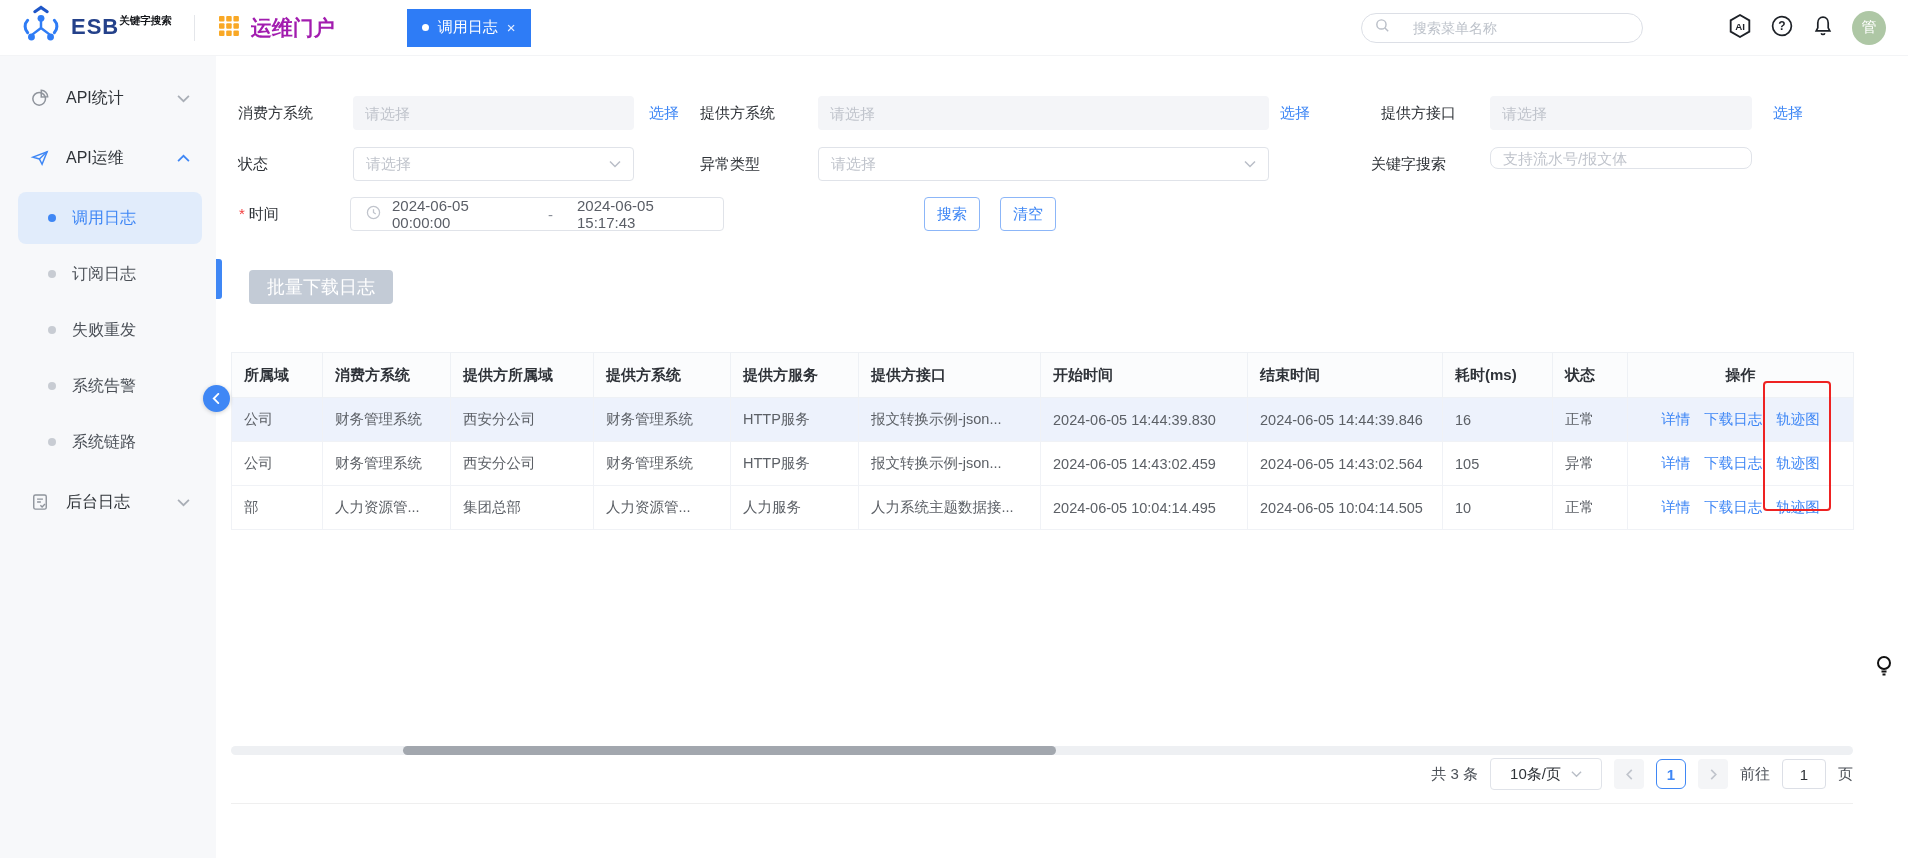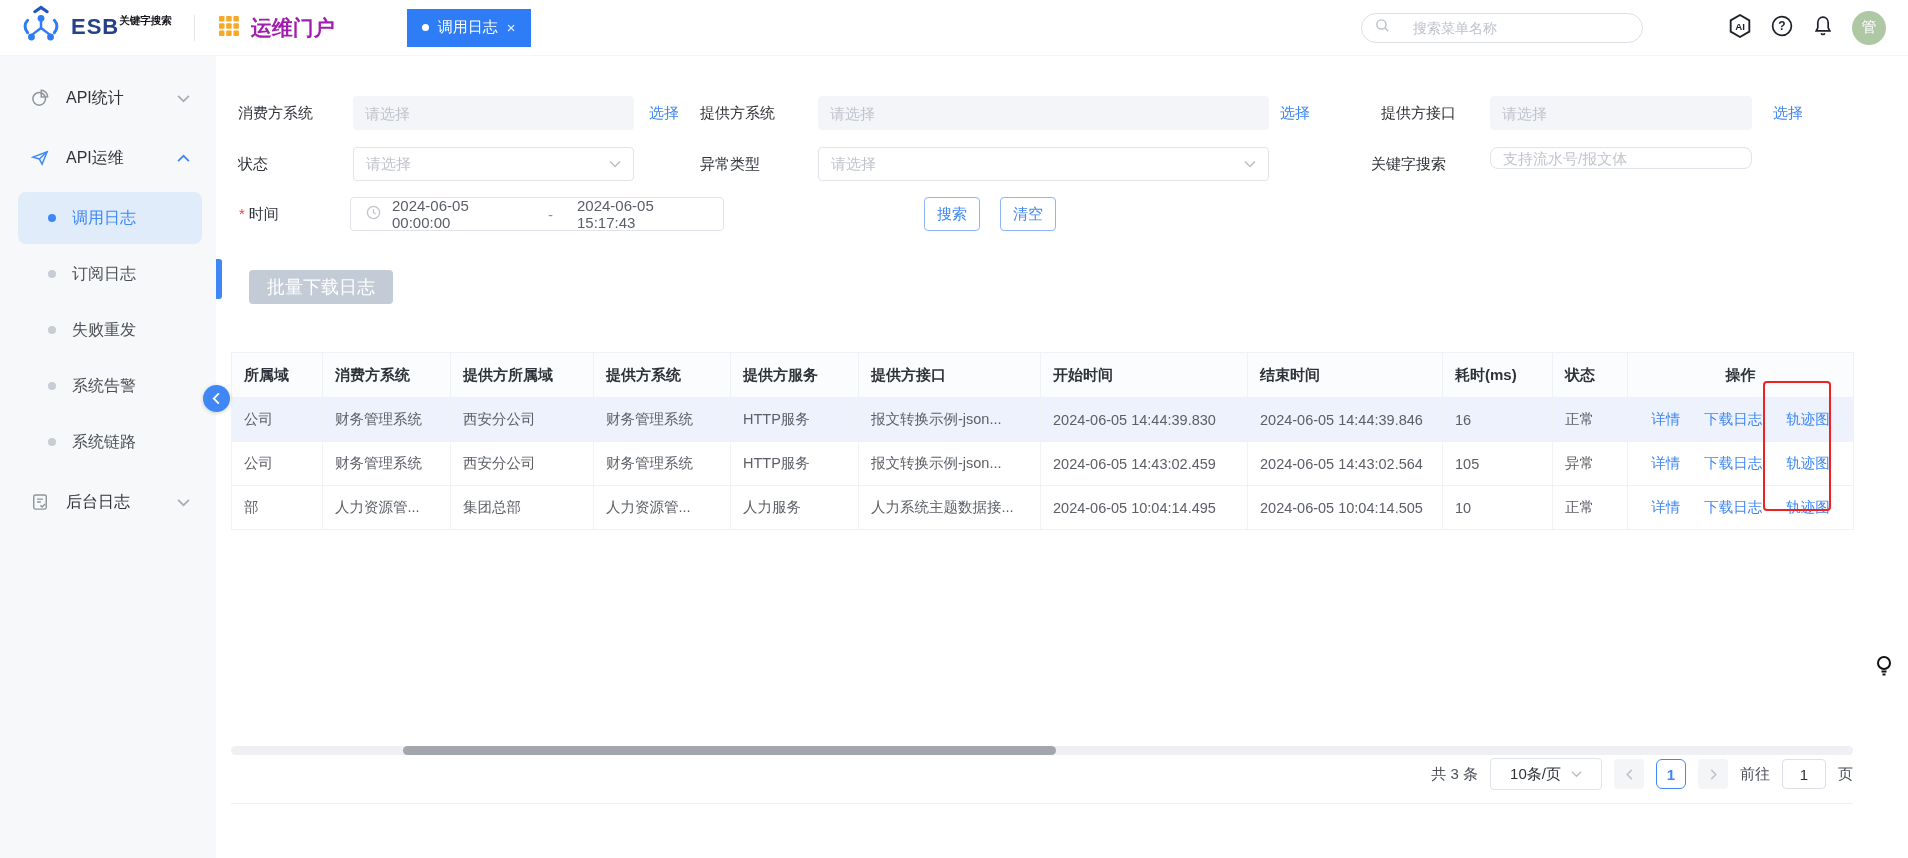--- a/index.html
+++ b/index.html
@@ -53,21 +53,21 @@
   .date-box { height:34px; border:1px solid #e0e3e9; border-radius:4px; background:#fff; display:flex; align-items:center; padding:0 14px; gap:10px; font-size:15px; color:#5a5e66; }
   .btn-outline { height:34px; width:56px; border:1px solid #8cb6f8; color:#3f87f5; background:#fff; border-radius:4px; font-size:15px; cursor:pointer; }
   .batch-btn { height:34px; padding:0 18px; background:#c3cbd6; color:#fff; border:none; border-radius:4px; font-size:18px; cursor:pointer; }
 
   
   table.log { border-collapse:collapse; table-layout:fixed; width:1622px; }
   table.log th { background:#fbfcfd; font-weight:700; font-size:15px; color:#2e3238; height:45px; padding:0 12px; text-align:left; border:1px solid #eef1f5; white-space:nowrap; overflow:hidden; }
   table.log td { font-size:14.5px; color:#5c6066; height:44px; padding:0 12px; border:1px solid #f0f2f6; white-space:nowrap; overflow:hidden; background:#fff; }
   table.log tr.hl td { background:#edf2fc; }
   table.log th.c-op, table.log td.c-op { text-align:center; }
-  .op-links { display:flex; justify-content:center; gap:24px; }
+  .op-links { display:flex; justify-content:center; gap:14px; }
   .tbl-link { color:#3f87f5; font-size:14.5px; cursor:pointer; text-decoration:none; }
   .annotation { border:2px solid #ee2222; border-radius:4px; pointer-events:none; }
 
   
   .active-strip { width:6px; height:40px; background:#3f87f5; border-radius:0 3px 3px 0; }
   .collapse-btn { width:27px; height:27px; border-radius:50%; background:#3f87f5; display:flex; align-items:center; justify-content:center; z-index:5; cursor:pointer; box-shadow:0 1px 4px rgba(0,0,0,.18); }
   .hscroll-track { height:9px; background:#eef0f3; border-radius:5px; }
   .hscroll-thumb { position:absolute; top:0; height:9px; background:#a2a7ae; border-radius:5px; cursor:pointer; }
   .pagination { display:flex; align-items:center; justify-content:flex-end; gap:12px; font-size:15px; color:#4c5158; }
   .pg-select { width:112px; height:32px; border:1px solid #e0e3e9; border-radius:4px; display:flex; align-items:center; justify-content:center; gap:10px; color:#2f3338; cursor:pointer; background:#fff; }

